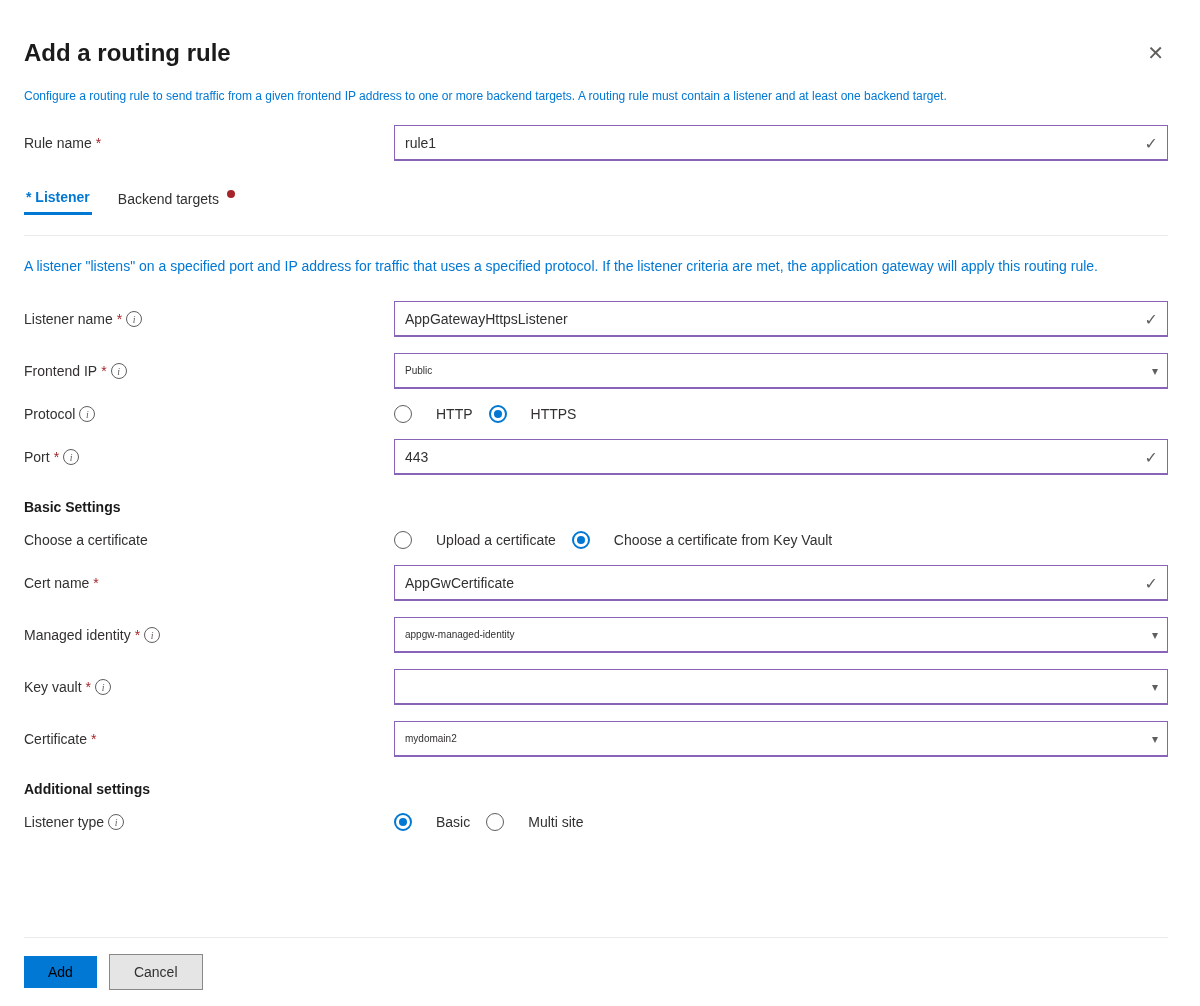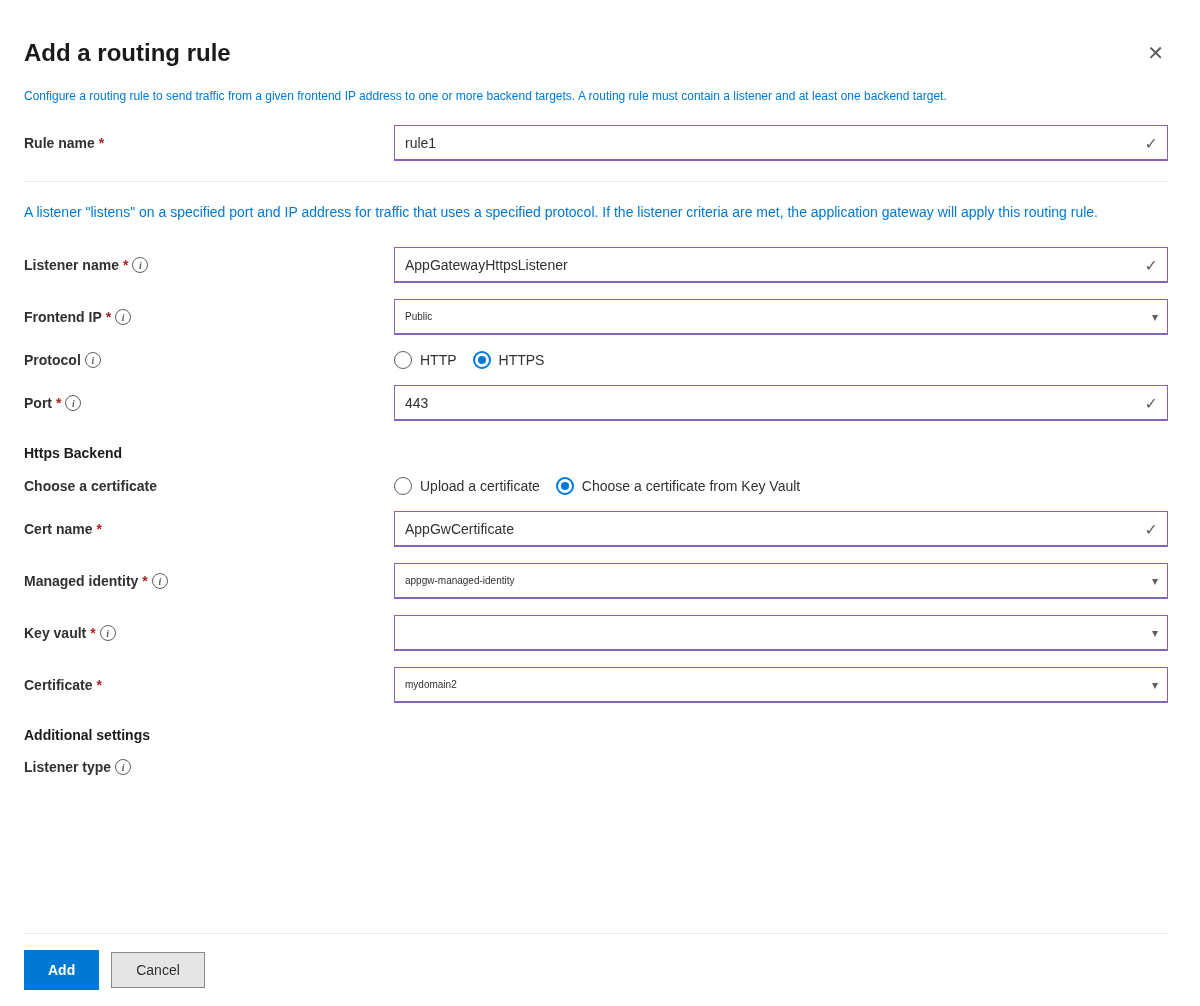--- a/index.html
+++ b/index.html
@@ -52,21 +52,20 @@
       margin-bottom: 20px;
     }
     .field-label {
       width: 370px;
       font-size: 14px;
       color: #323130;
       display: flex;
       align-items: center;
       gap: 4px;
       flex-shrink: 0;
-      font-weight: bold;
     }
     .required-star {
       color: #a4262c;
     }
     .field-input-area {
       flex: 1;
     }
     .input-with-check {
       position: relative;
       border-radius: 7px;
@@ -185,21 +184,21 @@
       font-family: serif;
     }
     .radio-group {
       display: flex;
       align-items: center;
       gap: 16px;
     }
     .radio-option {
       display: flex;
       align-items: center;
-      gap: 8px;
+      gap: 24px;
       cursor: pointer;
     }
     .radio-circle {
       width: 18px;
       height: 18px;
       border: 1px solid #605e5c;
       border-radius: 50%;
       display: flex;
       align-items: center;
       justify-content: center;
@@ -224,27 +223,27 @@
     .footer-bar {
       margin-top: auto;
       border-top: 1px solid #edebe9;
       padding: 16px 0;
       display: flex;
       gap: 12px;
       align-items: center;
     }
     .btn-primary {
       background: #0078d4;
-      color: #ffffff;
+      color: #000000;
       border: none;
       padding: 8px 24px;
       font-size: 14px;
-      font-weight: 700;
-      cursor: pointer;
-      height: 40px;
+      font-weight: 400;
+      cursor: pointer;
+      height: 32px;
     }
     .btn-secondary {
       background: #e5e5e5;
       color: #323130;
       border: 1px solid #8a8886;
       padding: 8px 24px;
       font-size: 14px;
       cursor: pointer;
       height: 36px;
     }
@@ -266,20 +265,29 @@
       <span class="required-star">*</span>
     </div>
     <div class="field-input-area">
       <div class="input-with-check">
         <input type="text" value="rule1" style="">
         <span class="input-check-icon">✓</span>
       </div>
     </div>
   </div>
 
+  <div class="tabs-section">
+    <div class="tab-item active">
+      <span>* Listener</span>
+    </div>
+    <div class="tab-item">
+      <span>Backend targets</span>
+      <span class="tab-notification"></span>
+    </div>
+  </div>
   <div class="tabs-divider"></div>
 
   <p class="listener-description">A listener "listens" on a specified port and IP address for traffic that uses a specified protocol. If the listener criteria are met, the application gateway will apply this routing rule.</p>
 
   <div class="form-row">
     <div class="field-label">
       <span>Listener name</span>
       <span class="required-star">*</span>
       <span class="info-icon">i</span>
     </div>
@@ -334,21 +342,21 @@
       <span class="info-icon">i</span>
     </div>
     <div class="field-input-area">
       <div class="input-with-check">
         <input type="text" value="443" style="">
         <span class="input-check-icon">✓</span>
       </div>
     </div>
   </div>
 
-  <div class="section-heading">Https Backend</div>
+  <div class="section-heading">Basic Settings</div>
 
   <div class="form-row">
     <div class="field-label">
       <span>Choose a certificate</span>
     </div>
     <div class="field-input-area">
       <div class="radio-group">
         <label class="radio-option">
           <div class="radio-circle"></div>
           <span>Upload a certificate</span>
@@ -421,20 +429,32 @@
     </div>
   </div>
 
   <div class="section-heading">Additional settings</div>
 
   <div class="form-row">
     <div class="field-label">
       <span>Listener type</span>
       <span class="info-icon">i</span>
     </div>
+    <div class="field-input-area">
+      <div class="radio-group">
+        <label class="radio-option">
+          <div class="radio-circle selected"></div>
+          <span>Basic</span>
+        </label>
+        <label class="radio-option">
+          <div class="radio-circle"></div>
+          <span>Multi site</span>
+        </label>
+      </div>
+    </div>
   </div>
 
 
   <div style="flex:1;"></div>
 
   <div class="footer-bar">
     <button class="btn-primary">Add</button>
     <button class="btn-secondary">Cancel</button>
   </div>
 </div>

